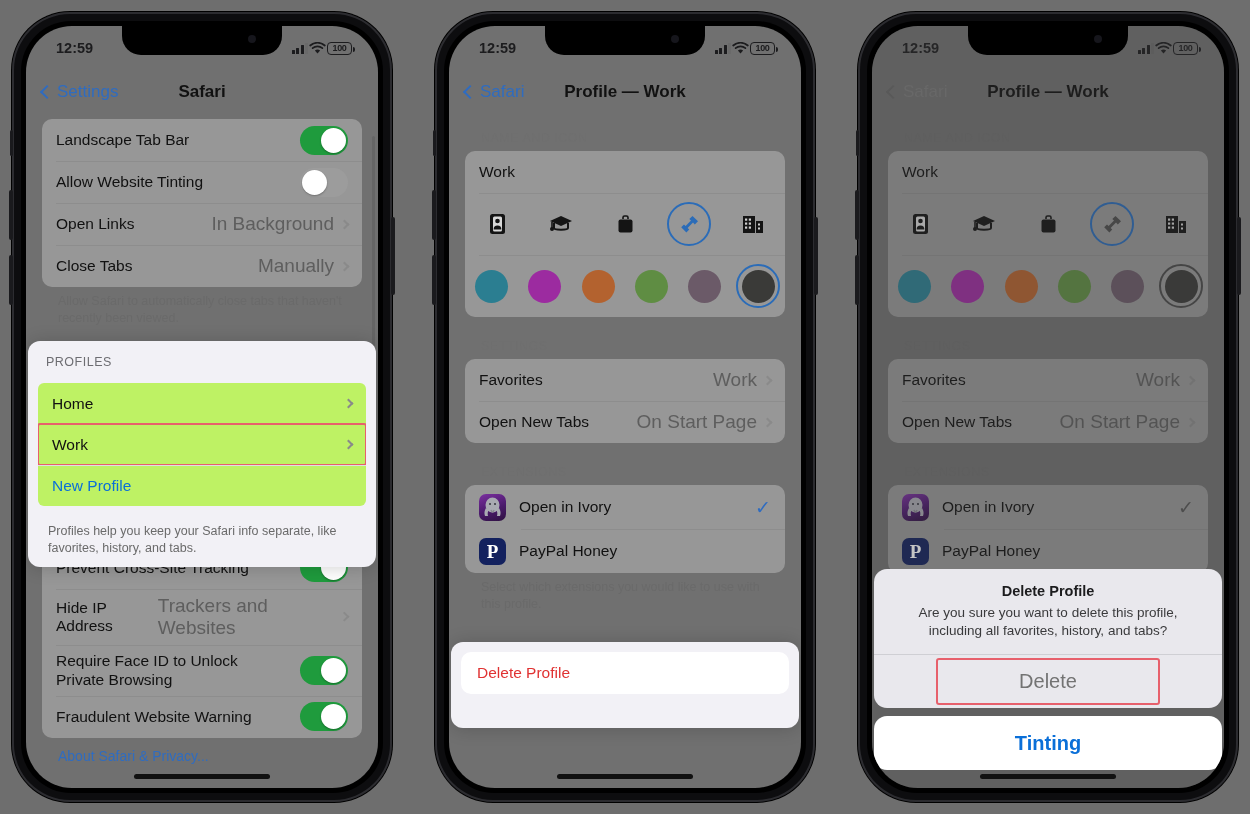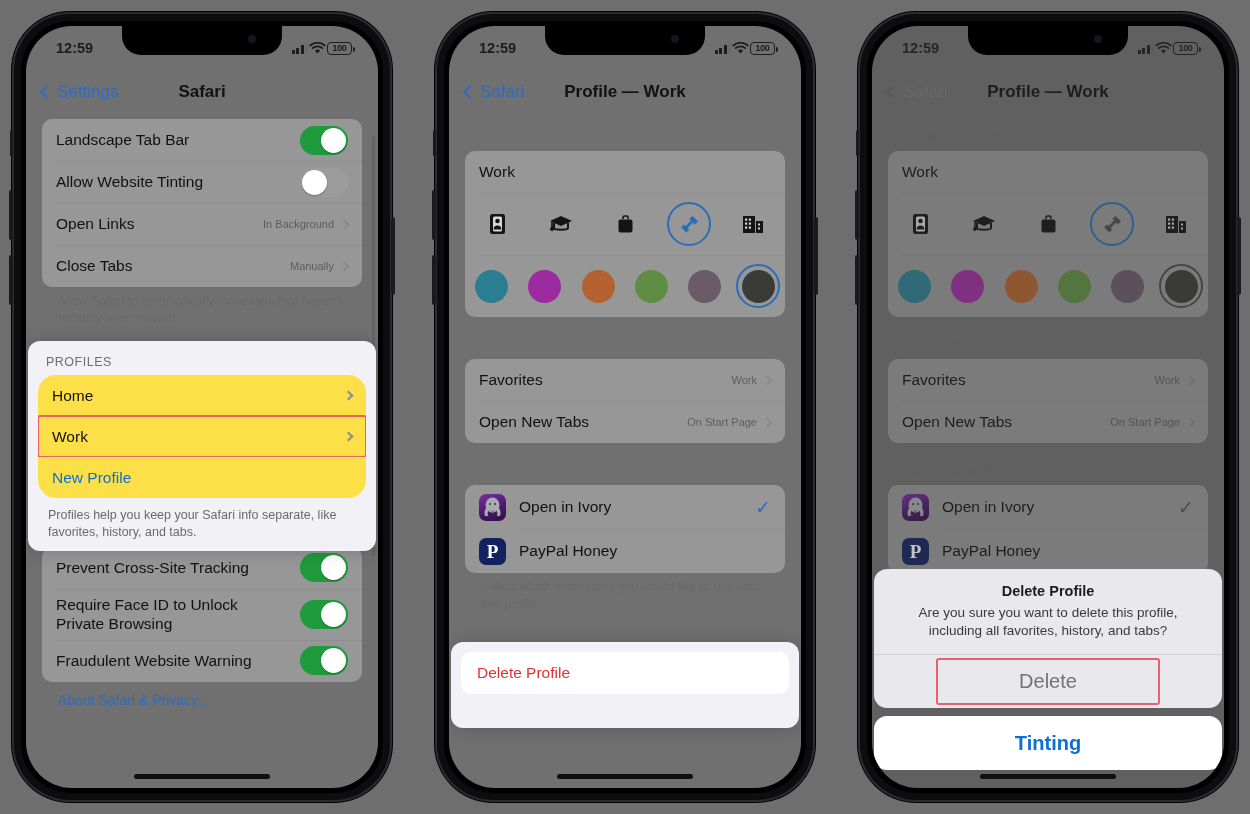--- a/index.html
+++ b/index.html
@@ -110,21 +110,21 @@
   .row {
     display:flex; align-items:center; justify-content:space-between;
     min-height: 42px; padding: 6px 14px;
     font-size:15.5px; color:#111;
     position: relative;
   }
   .row + .row::before {
     content:""; position:absolute; left:14px; right:0; top:0; height:1px;
     background: rgba(120,120,120,0.30);
   }
-  .row .val { color:#5e5e5e; font-size:11px; }
+  .row .val { color:#5e5e5e; font-size:19px; }
   .row .right { display:flex; align-items:center; gap:7px; }
   .disc {
     width:7px; height:7px; border-top:2px solid #8a8a8a; border-right:2px solid #8a8a8a;
     transform: rotate(45deg);
   }
   .footnote {
     font-size:12.5px; color:#6a6a6a; line-height:1.35;
     padding: 6px 16px 0 16px;
   }
   .link { color:#2f6cc0; font-size:14px; padding: 10px 16px 0 16px; }
@@ -143,21 +143,21 @@
   
   .overlay-card {
     position:absolute; left:2px; right:2px;
     background:#f2f1f6; border-radius:12px;
     box-shadow: 0 1px 18px rgba(0,0,0,.18);
     padding: 8px 0 10px 0;
     z-index: 25;
   }
   .overlay-card .grouphdr { padding: 6px 18px 6px 18px; color:#6d6d72; }
   .overlay-card .inner {
-    background:#fde047; border-radius:18px; margin: 0 10px; overflow:hidden;
+    background:#bef264; border-radius:6px; margin: 8px 10px; overflow:hidden;
   }
   .ov-row {
     display:flex; align-items:center; justify-content:space-between;
     height:41px; padding:0 14px; font-size:15.5px; color:#111;
     position:relative;
   }
   .ov-row + .ov-row::before {
     content:""; position:absolute; left:14px; right:0; top:0; height:1px; background:#e0e0e4;
   }
   .ov-row.newprofile { color:#0a6fd8; }
@@ -325,20 +325,27 @@
 
         <div style="height:196px"></div>
 
         <div class="grouphdr" style="padding-top:4px">PRIVACY &amp; SECURITY</div>
         <div class="card">
           <div class="row">
             <span>Prevent Cross-Site Tracking</span>
             <div class="toggle on">
                 <div class="knob"></div>
               </div>
+          </div>
+          <div class="row">
+            <span>Hide IP Address</span>
+            <div class="right">
+              <span class="val">Trackers and Websites</span>
+              <span class="disc"></span>
+            </div>
           </div>
           <div class="row">
             <span style="max-width:200px; line-height:1.25">Require Face ID to Unlock Private Browsing</span>
             <div class="toggle on">
                 <div class="knob"></div>
               </div>
           </div>
           <div class="row">
             <span>Fraudulent Website Warning</span>
             <div class="toggle on">

